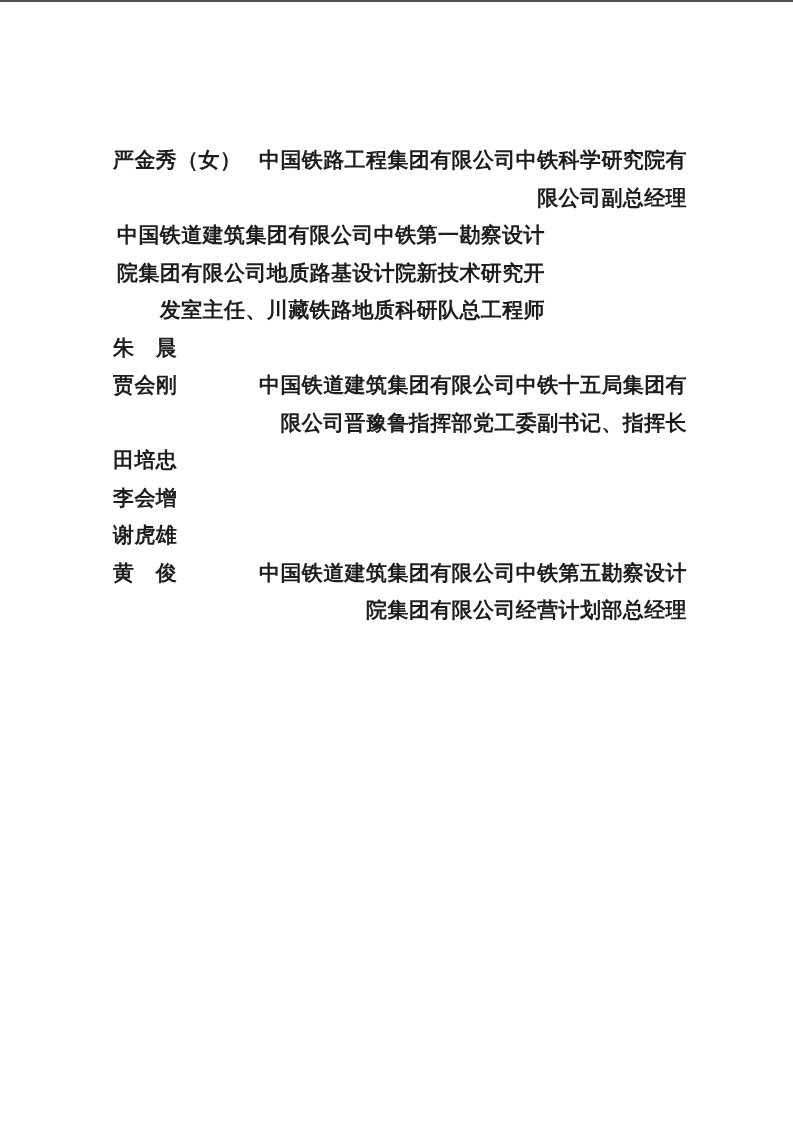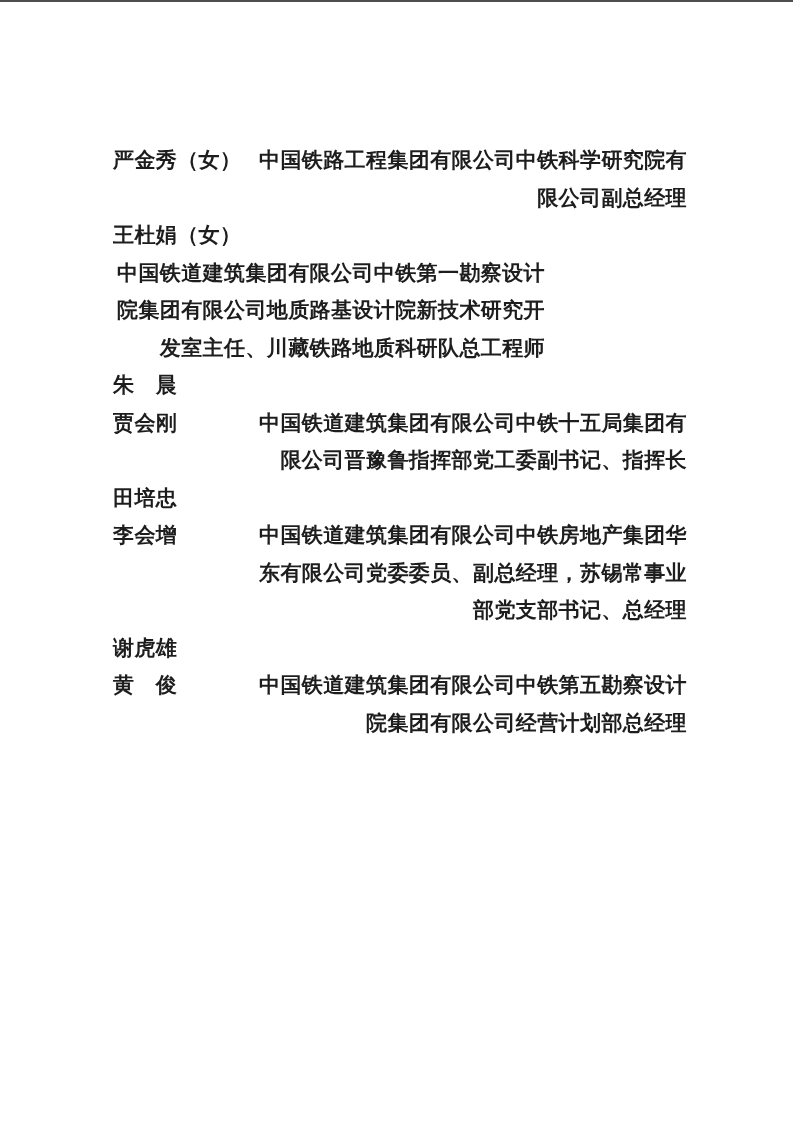--- a/index.html
+++ b/index.html
@@ -70,21 +70,20 @@
 <div class="doc-page">
   <div class="top-edge"></div>
 
   <div class="entry-list" id="entry-list">
   <div class="entry">
     <div class="name-cell"><span class="name">严金秀</span><span class="gender">（女）</span></div>
     <div class="desc-cell">中国铁路工程集团有限公司中铁科学研究院有限公司副总经理</div>
   </div>
 
   <div class="entry">
-    <div class="name-cell"><span class="name">王杜娟</span><span class="gender">（女）</span></div>
   </div>
 
   <div class="entry">
     <div class="desc-cell">中国铁道建筑集团有限公司中铁第一勘察设计院集团有限公司地质路基设计院新技术研究开发室主任、川藏铁路地质科研队总工程师</div>
   </div>
 
   <div class="entry">
     <div class="name-cell"><span class="name">朱　晨</span><span class="gender"></span></div>
   </div>
 
@@ -92,21 +91,20 @@
     <div class="name-cell"><span class="name">贾会刚</span><span class="gender"></span></div>
     <div class="desc-cell">中国铁道建筑集团有限公司中铁十五局集团有限公司晋豫鲁指挥部党工委副书记、指挥长</div>
   </div>
 
   <div class="entry">
     <div class="name-cell"><span class="name">田培忠</span><span class="gender"></span></div>
   </div>
 
   <div class="entry">
     <div class="name-cell"><span class="name">李会增</span><span class="gender"></span></div>
-    <div class="desc-cell">中国铁道建筑集团有限公司中铁房地产集团华东有限公司党委委员、副总经理，苏锡常事业部党支部书记、总经理</div>
   </div>
 
   <div class="entry">
     <div class="name-cell"><span class="name">谢虎雄</span><span class="gender"></span></div>
   </div>
 
   <div class="entry">
     <div class="name-cell"><span class="name">黄　俊</span><span class="gender"></span></div>
     <div class="desc-cell">中国铁道建筑集团有限公司中铁第五勘察设计院集团有限公司经营计划部总经理</div>
   </div>

